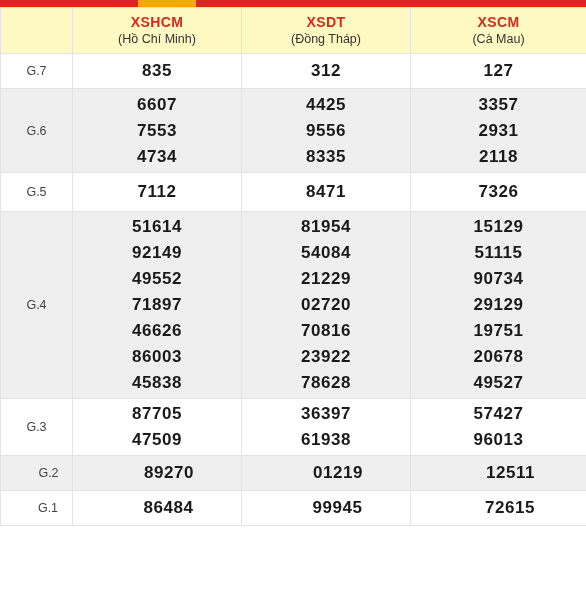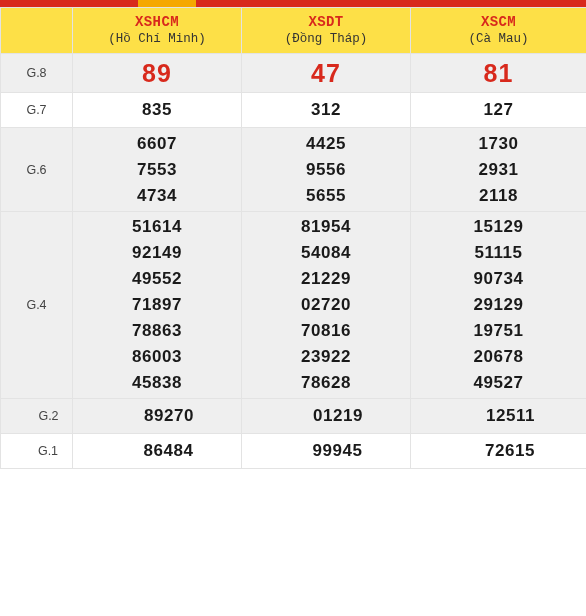--- a/index.html
+++ b/index.html
@@ -44,23 +44,22 @@
     vertical-align: middle;
     padding: 0;
   }
   .col-label  { width: 72px; }
   .col-prov   { width: 169px; }
   .col-prov3  { width: 176px; }
 
   
   thead th {
     height: 45px;
-    background: #fde047;
+    background: #fef9c3;
     font-weight: normal;
-    font-family: Liberation Mono, monospace;
   }
   .prov-code {
     display: block;
     color: #d8291c;
     font-size: 14px;
     font-weight: bold;
     letter-spacing: 0.4px;
     line-height: 17px;
   }
   .prov-name {
@@ -141,32 +140,20 @@
         <span class="prov-name">(Đồng Tháp)</span>
       </th>
       <th>
         <span class="prov-code">XSCM</span>
         <span class="prov-name">(Cà Mau)</span>
       </th>
     </tr>
   </thead>
   <tbody>
 
-    <tr class="shade g8">
-      <td class="rowlabel">G.8</td>
-      <td class="nums">
-          <span>89</span>
-        </td>
-      <td class="nums">
-          <span>47</span>
-        </td>
-      <td class="nums">
-          <span>81</span>
-        </td>
-    </tr>
 
     <tr class="plain g7">
       <td class="rowlabel">G.7</td>
       <td class="nums">
           <span>835</span>
         </td>
       <td class="nums">
           <span>312</span>
         </td>
       <td class="nums">
@@ -177,38 +164,50 @@
     <tr class="shade g6">
       <td class="rowlabel">G.6</td>
       <td class="nums">
           <span>6607</span>
           <span>7553</span>
           <span>4734</span>
         </td>
       <td class="nums">
           <span>4425</span>
           <span>9556</span>
-          <span>5655</span>
-        </td>
-      <td class="nums">
-          <span>1730</span>
+          <span>8335</span>
+        </td>
+      <td class="nums">
+          <span>3357</span>
           <span>2931</span>
           <span>2118</span>
         </td>
     </tr>
 
+    <tr class="plain g5">
+      <td class="rowlabel">G.5</td>
+      <td class="nums">
+          <span>7112</span>
+        </td>
+      <td class="nums">
+          <span>8471</span>
+        </td>
+      <td class="nums">
+          <span>7326</span>
+        </td>
+    </tr>
 
     <tr class="shade g4">
       <td class="rowlabel">G.4</td>
       <td class="nums">
           <span>51614</span>
           <span>92149</span>
           <span>49552</span>
           <span>71897</span>
-          <span>78863</span>
+          <span>46626</span>
           <span>86003</span>
           <span>45838</span>
         </td>
       <td class="nums">
           <span>81954</span>
           <span>54084</span>
           <span>21229</span>
           <span>02720</span>
           <span>70816</span>
           <span>23922</span>
@@ -218,20 +217,35 @@
           <span>15129</span>
           <span>51115</span>
           <span>90734</span>
           <span>29129</span>
           <span>19751</span>
           <span>20678</span>
           <span>49527</span>
         </td>
     </tr>
 
+    <tr class="plain g3">
+      <td class="rowlabel">G.3</td>
+      <td class="nums">
+          <span>87705</span>
+          <span>47509</span>
+        </td>
+      <td class="nums">
+          <span>36397</span>
+          <span>61938</span>
+        </td>
+      <td class="nums">
+          <span>57427</span>
+          <span>96013</span>
+        </td>
+    </tr>
 
     <tr class="shade g2">
       <td class="rowlabel">G.2</td>
       <td class="nums">
           <span>89270</span>
         </td>
       <td class="nums">
           <span>01219</span>
         </td>
       <td class="nums">

